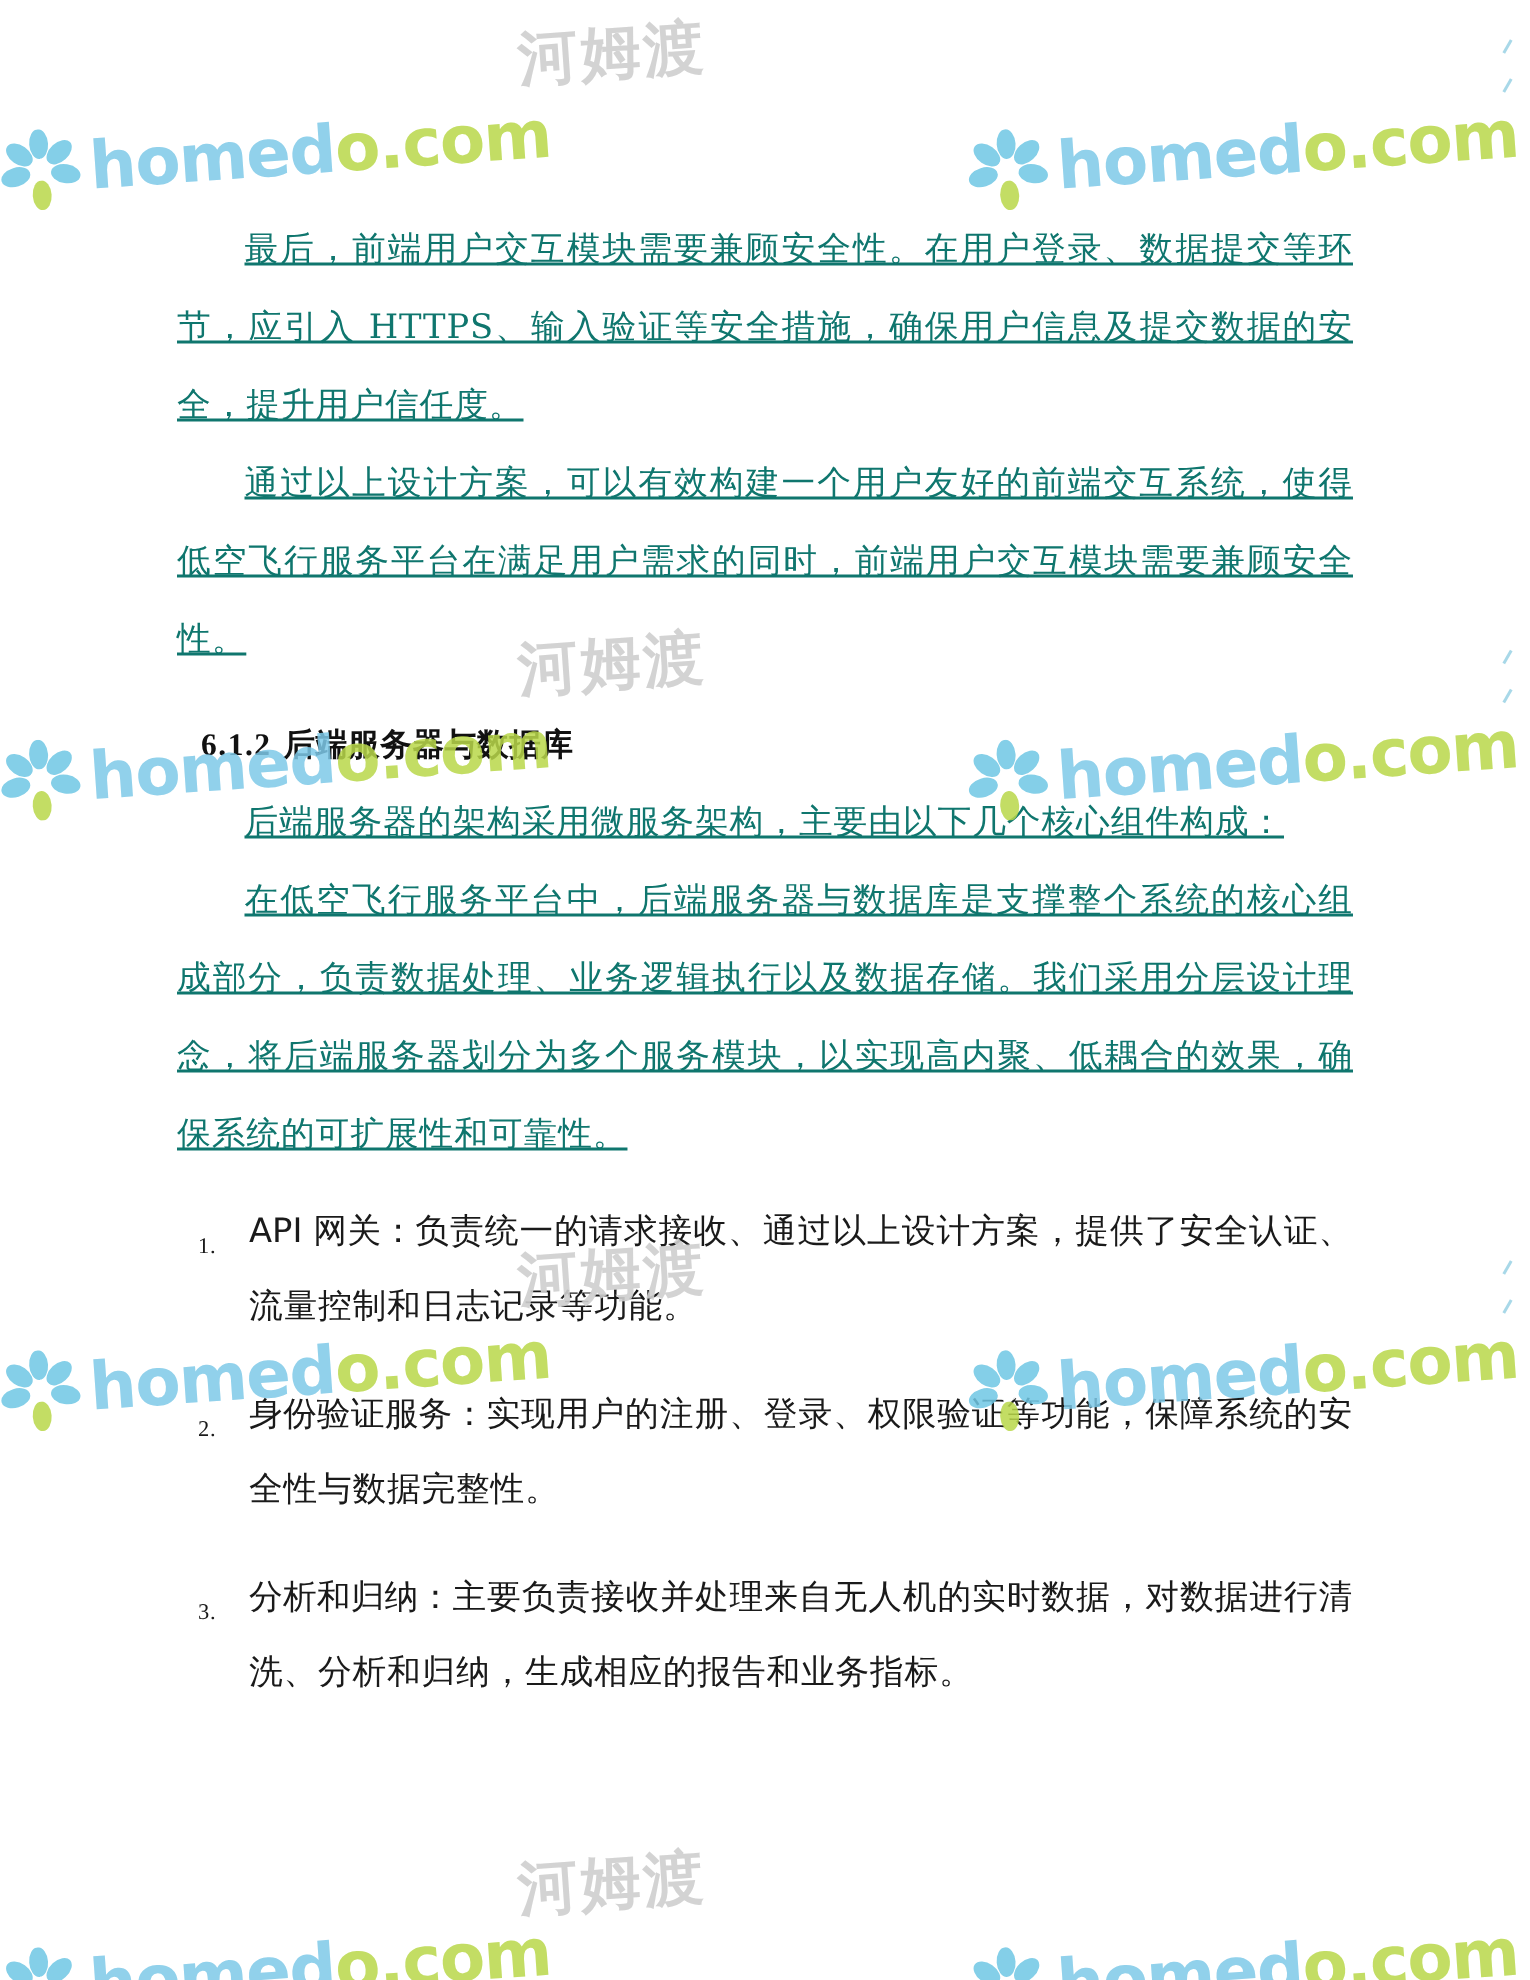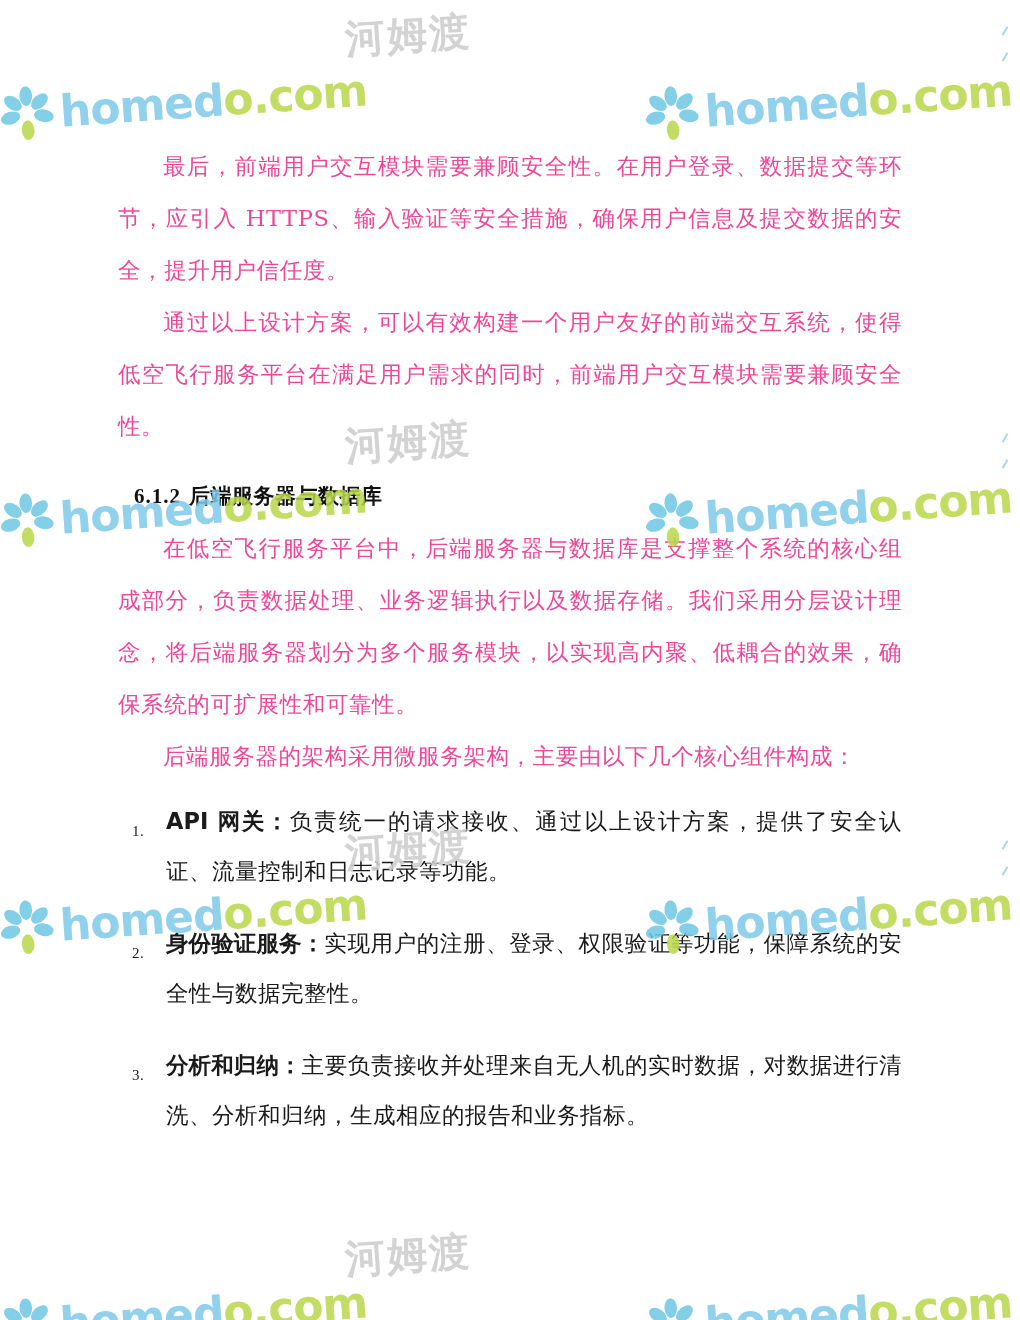--- a/index.html
+++ b/index.html
@@ -28,26 +28,27 @@
     left: 118px;
     top: 140px;
     width: 784px;
     z-index: 2;
   }
 
   .para {
     font-family: "DejaVu Serif", "Liberation Serif", serif;
     font-size: 22.5px;
     line-height: 52px;
-    color: #ec4899;
+    color: #0f766e;
     text-align: justify;
     text-justify: inter-ideograph;
     letter-spacing: 0.6px;
     margin: 0 0 0 0;
     text-indent: 45px;
+    text-decoration: underline;
   }
 
   .heading {
     font-family: "DejaVu Sans", "Liberation Sans", sans-serif;
     font-size: 21px;
     font-weight: bold;
     color: #111111;
     letter-spacing: 0.5px;
     margin: 26px 0 8px 16px;
     line-height: 36px;
@@ -82,21 +83,21 @@
     content: counter(itm) ".";
     position: absolute;
     left: 14px;
     top: 10px;
     font-family: "Liberation Serif", serif;
     font-size: 15px;
     color: #1a1a1a;
   }
   ol.items > li b {
     font-family: "DejaVu Sans", "Liberation Sans", sans-serif;
-    font-weight: bold;
+    font-weight: normal;
     letter-spacing: 0px;
   }
 
   
   .wm-layer {
     position: absolute;
     inset: 0;
     z-index: 5;
     pointer-events: none;
   }
@@ -151,23 +152,23 @@
   <div class="content">
 
     <p class="para">最后，前端用户交互模块需要兼顾安全性。在用户登录、数据提交等环节，应引入 HTTPS、输入验证等安全措施，确保用户信息及提交数据的安全，提升用户信任度。</p>
 
     <p class="para">通过以上设计方案，可以有效构建一个用户友好的前端交互系统，使得低空飞行服务平台在满足用户需求的同时，前端用户交互模块需要兼顾安全性。</p>
 
     <h2 class="heading">
       <span class="num">6.1.2</span><span>后端服务器与数据库</span>
     </h2>
 
+    <p class="para">后端服务器的架构采用微服务架构，主要由以下几个核心组件构成：</p>
+
     <p class="para">在低空飞行服务平台中，后端服务器与数据库是支撑整个系统的核心组成部分，负责数据处理、业务逻辑执行以及数据存储。我们采用分层设计理念，将后端服务器划分为多个服务模块，以实现高内聚、低耦合的效果，确保系统的可扩展性和可靠性。</p>
-
-    <p class="para">后端服务器的架构采用微服务架构，主要由以下几个核心组件构成：</p>
 
     <ol class="items">
       <li>
         <b>API 网关：</b><span>负责统一的请求接收、通过以上设计方案，提供了安全认证、流量控制和日志记录等功能。</span>
       </li>
       <li>
         <b>身份验证服务：</b><span>实现用户的注册、登录、权限验证等功能，保障系统的安全性与数据完整性。</span>
       </li>
       <li>
         <b>分析和归纳：</b><span>主要负责接收并处理来自无人机的实时数据，对数据进行清洗、分析和归纳，生成相应的报告和业务指标。</span>

